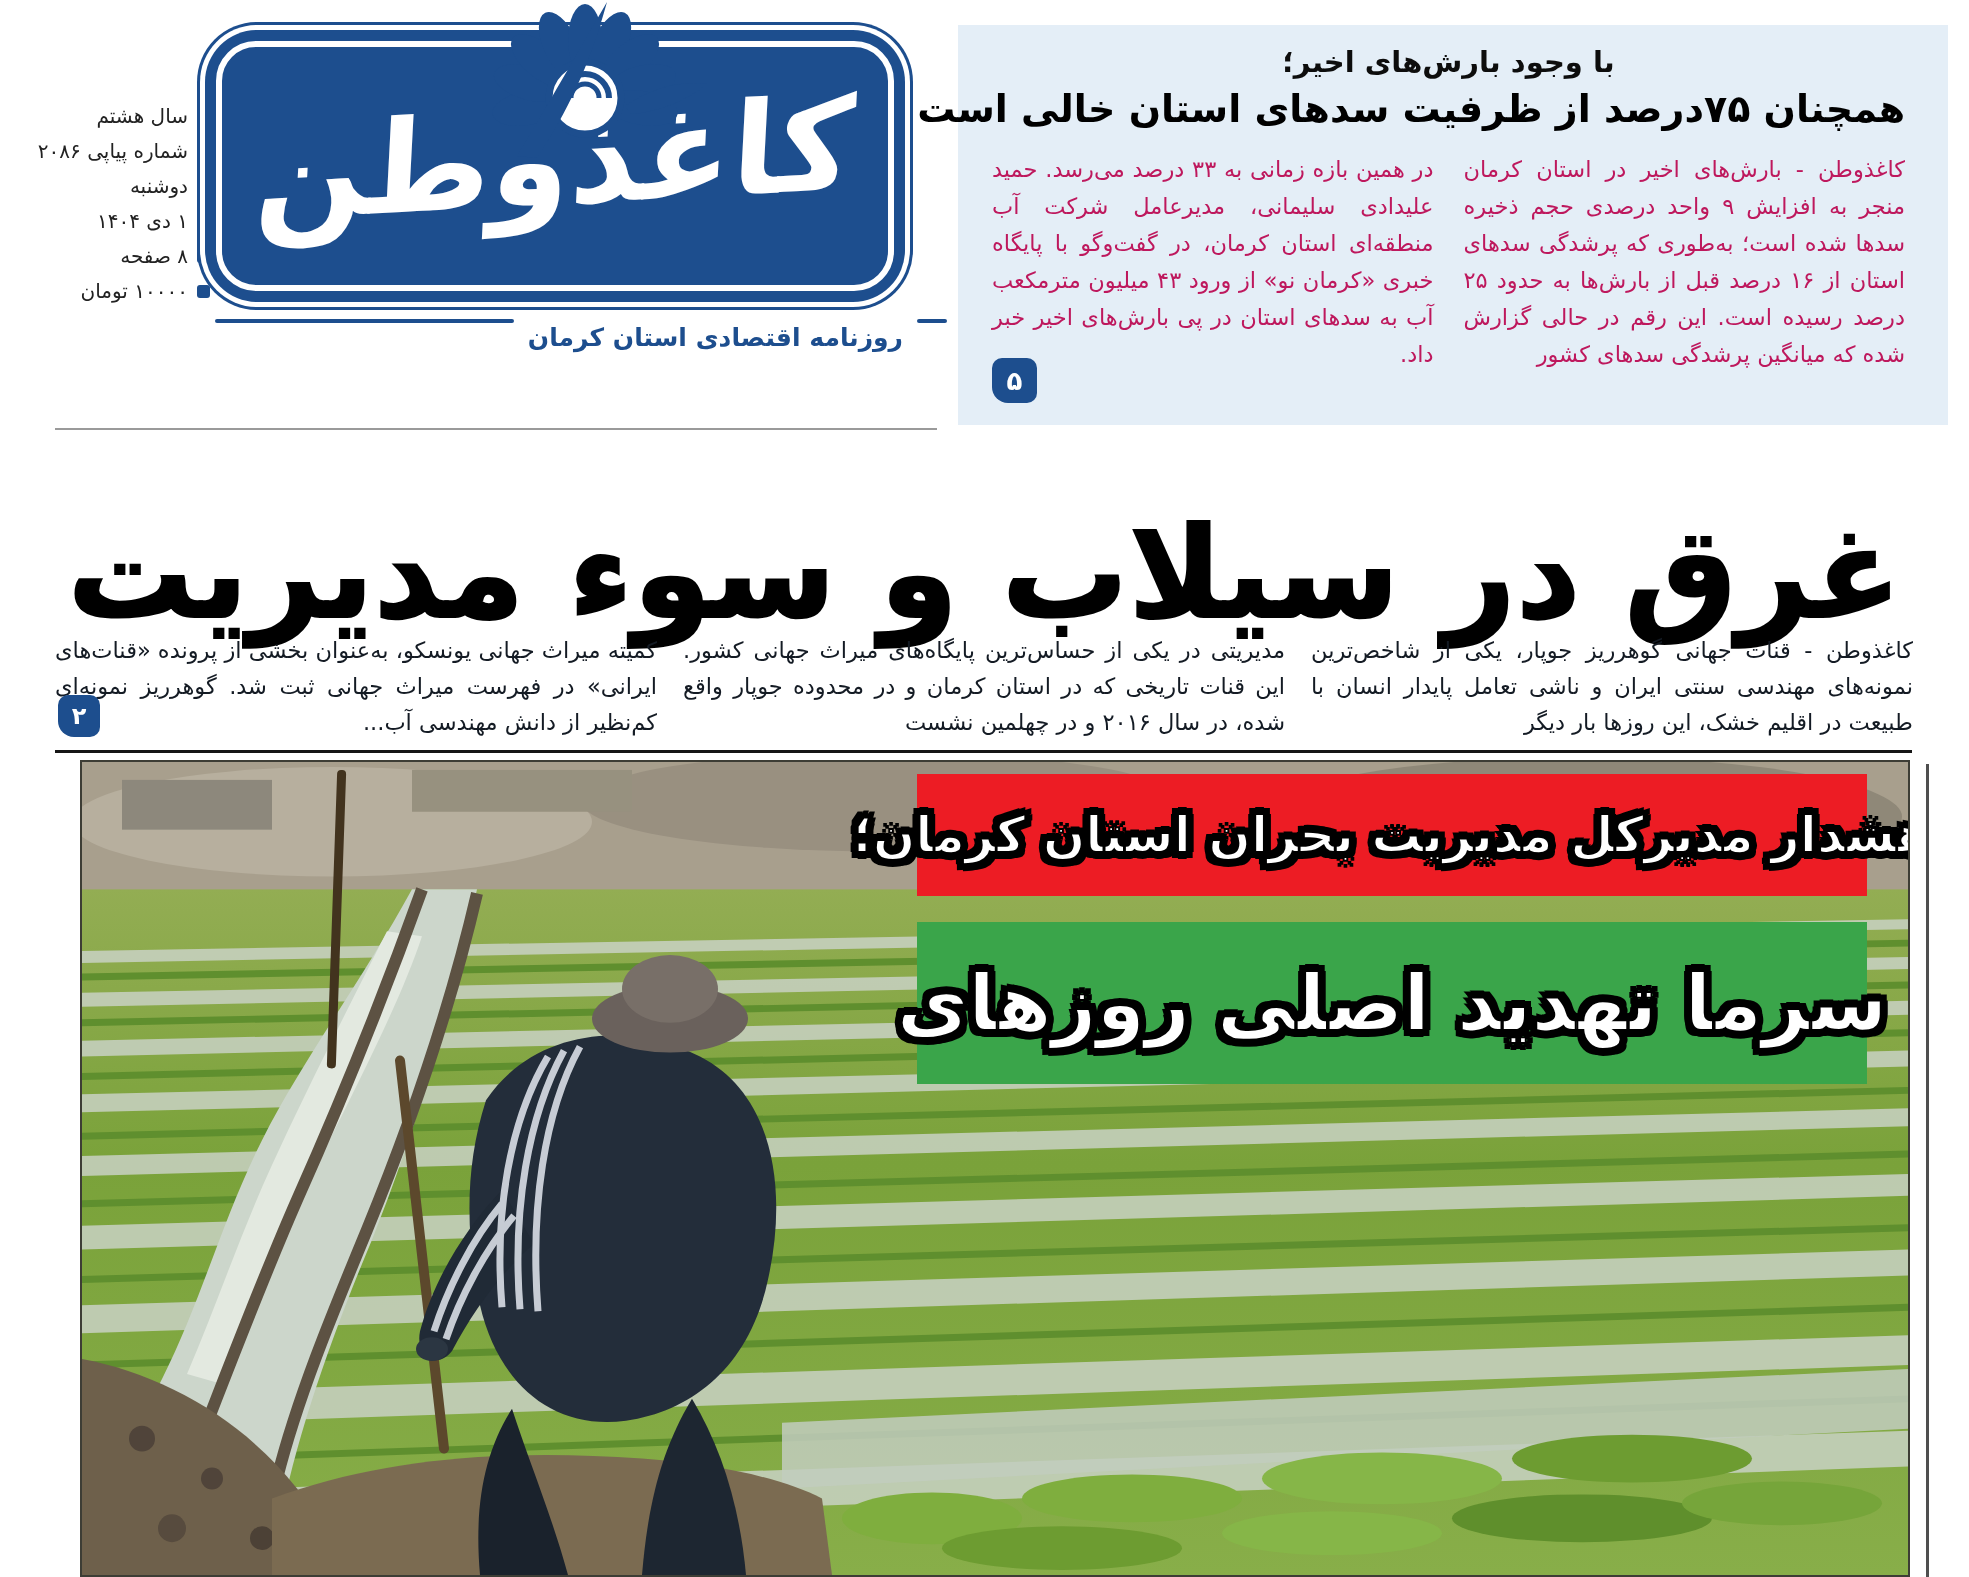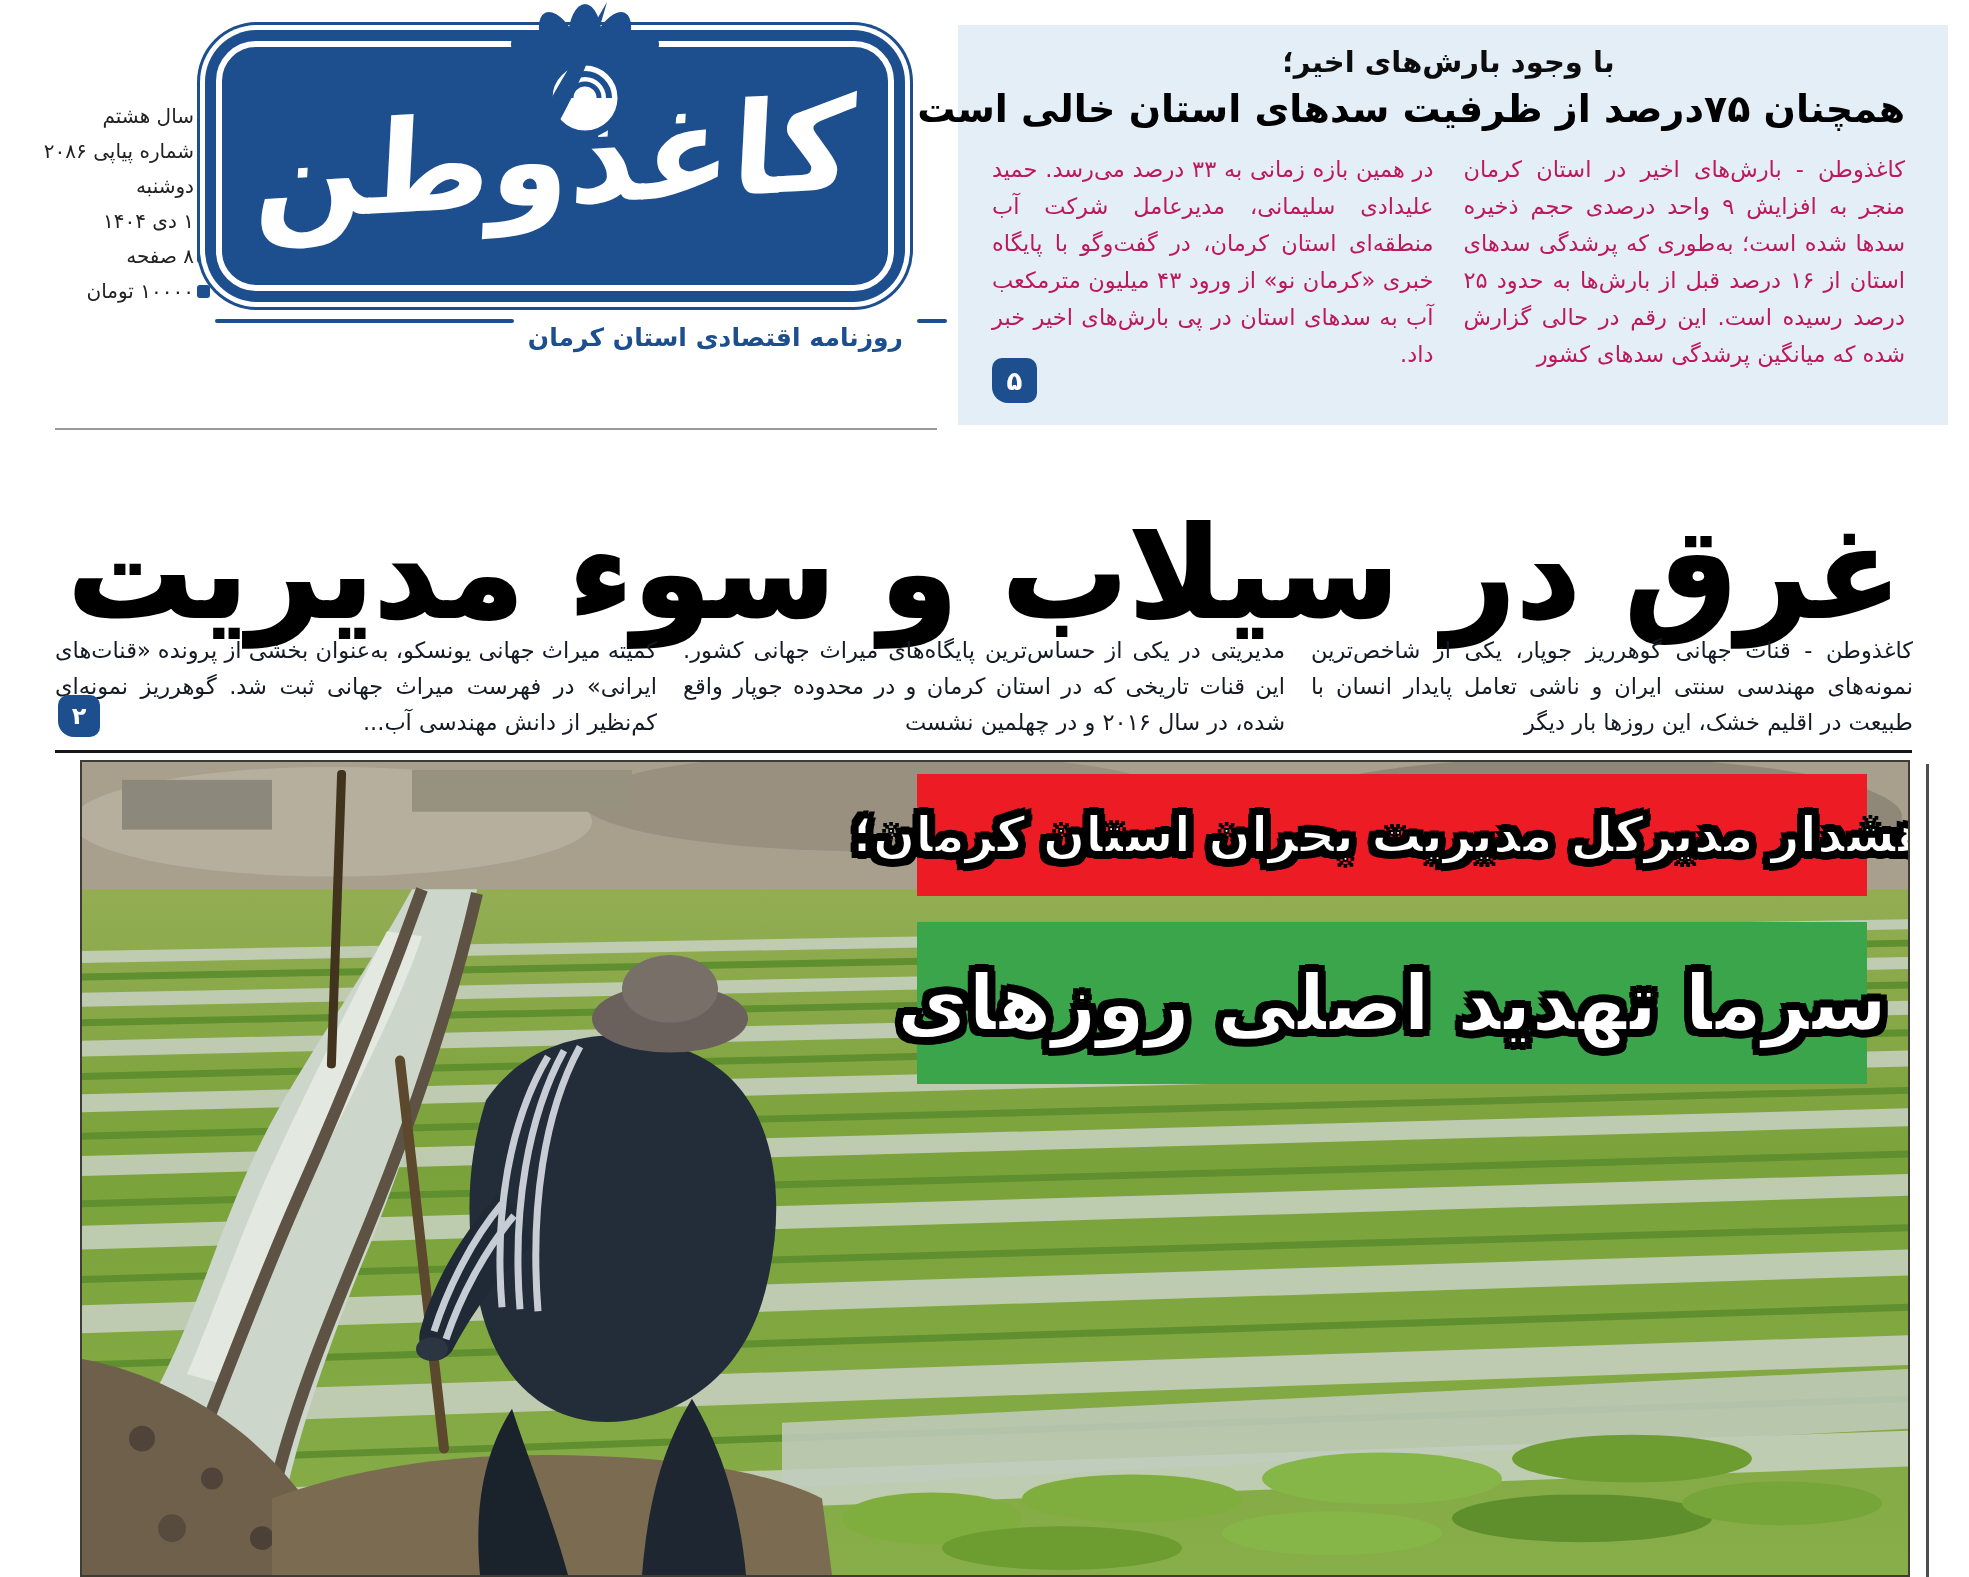--- a/index.html
+++ b/index.html
@@ -3,21 +3,21 @@
 <meta charset="utf-8">
 <style>
   * { margin:0; padding:0; box-sizing:border-box; }
   body { background:#ffffff; }
   .page{
     position:relative; width:1969px; height:1577px; overflow:hidden;
     background:#ffffff; font-family:"DejaVu Sans", sans-serif; color:#111; direction:rtl;
   }
   
   .mast-info{ position:absolute; left:42px; top:104px; width:168px; }
-  .mi-row{ display:flex; flex-direction:row; justify-content:flex-start; align-items:center; gap:3px; margin-bottom:11px; direction:rtl; }
+  .mi-row{ display:flex; flex-direction:row; justify-content:flex-start; align-items:center; gap:9px; margin-bottom:11px; direction:rtl; }
   .mi-bullet{ width:13px; height:13px; background:#1d4e8e; border-radius:3px; flex:0 0 auto; }
   .mi-text{ font-size:20px; color:#222; white-space:nowrap; }
   
   .logo-box{
     position:absolute; left:205px; top:30px; width:700px; height:272px;
     background:#1d4e8e; border-radius:52px;
     box-shadow:0 0 0 5px #ffffff, 0 0 0 8px #1d4e8e;
     display:flex; align-items:center; justify-content:center;
   }
   .logo-box::before{

